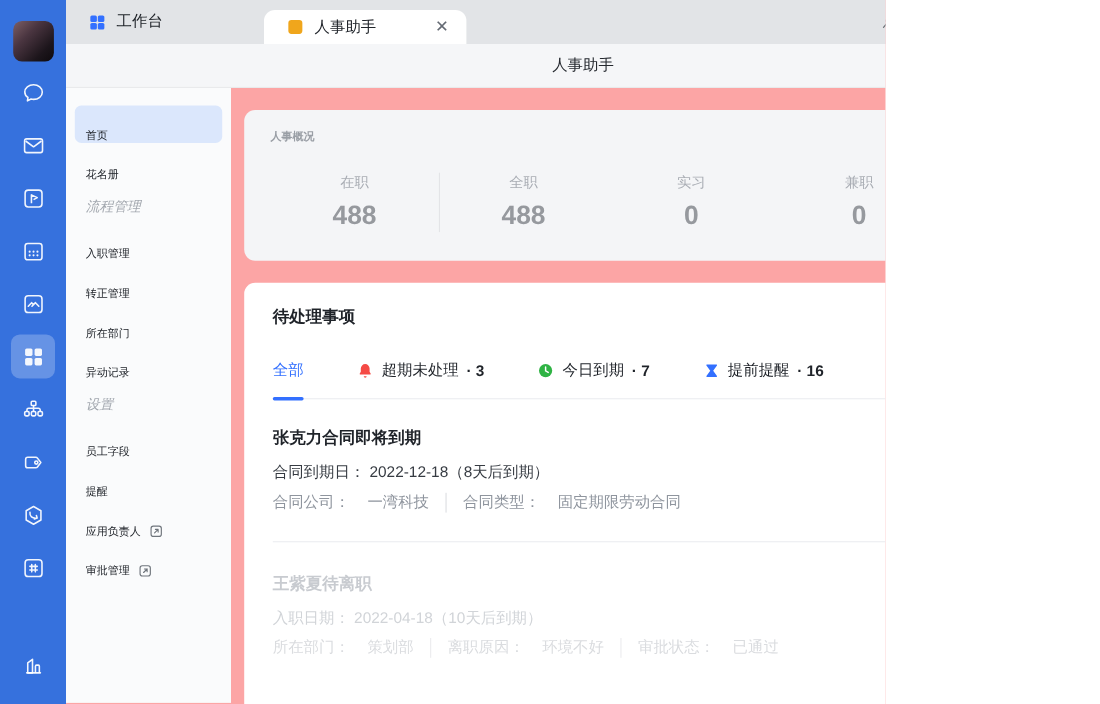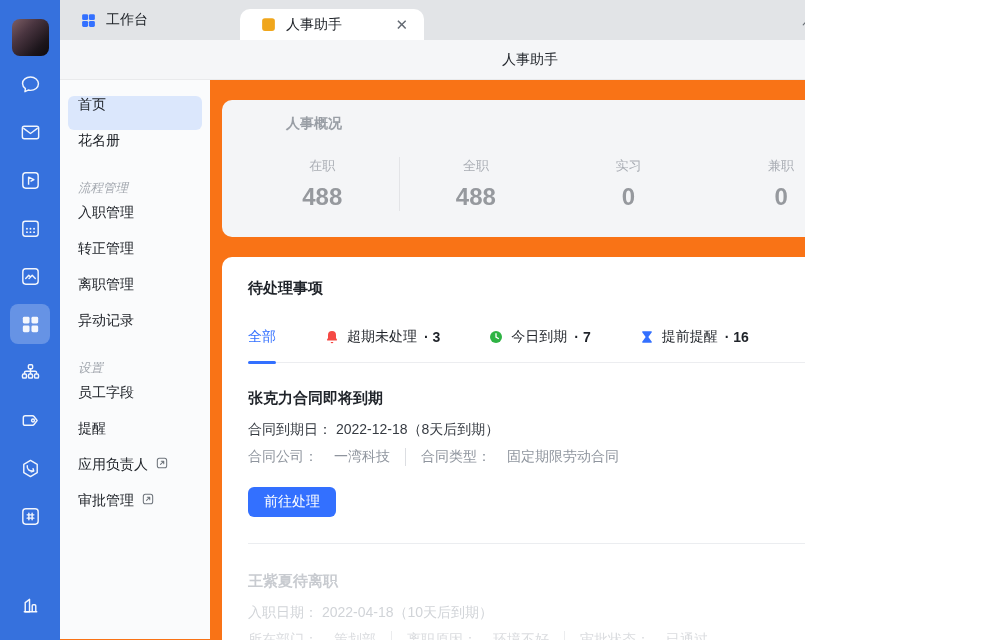--- a/index.html
+++ b/index.html
@@ -1,18 +1,18 @@
 <!DOCTYPE html>
 <html><head>
 <meta charset="utf-8">
 <style>
   * { margin:0; padding:0; box-sizing:border-box; }
   html,body { width:1000px; height:640px; overflow:hidden;
     font-family:"Liberation Sans","DejaVu Sans",sans-serif; }
-  .app { position:relative; width:805px; height:640px; background:#f97316; overflow:hidden; }
+  .app { position:relative; width:805px; height:640px; background:#fca5a5; overflow:hidden; }
 
   
   .rail { position:absolute; left:0; top:0; width:60px; height:640px; background:#3671dd;
     display:flex; flex-direction:column; align-items:center; z-index:30; }
   .avatar { width:37px; height:37px; border-radius:8px; margin-top:19px;
     background:linear-gradient(135deg,#7d5f66 0%,#4a3540 35%,#1c151b 75%,#0e0a0d 100%); }
   .rail-icon { width:40px; height:40px; margin-top:8px; display:flex; align-items:center;
     justify-content:center; color:rgba(255,255,255,.93); border-radius:8px; cursor:pointer; }
   .rail-icon:first-of-type { margin-top:24px; }
   .rail-icon.active { background:rgba(255,255,255,.24); }
@@ -34,34 +34,34 @@
   .win-divider { width:1px; height:14px; background:#c9cbce; }
 
   
   .header { height:40px; background:#f5f6f8; border-bottom:1px solid #e9eaec;
     display:flex; align-items:center; justify-content:center;
     font-size:14px; color:#24282e; }
 
   
   .body { display:flex; height:559px; }
   .nav { width:150px; background:#fafbfc; padding:16px 8px 0 8px; flex:none; }
-  .nav-item { height:34px; margin-bottom:2px; display:flex; align-items:flex-start; gap:7px;
-    padding:0 10px; border-radius:6px; font-size:14px; color:#20242a; cursor:pointer; }
+  .nav-item { height:34px; margin-bottom:2px; display:flex; align-items:flex-end; gap:7px;
+    padding:0 10px; border-radius:6px; font-size:10px; color:#20242a; cursor:pointer; }
   .nav-item.active { background:#dbe7fc; }
   .nav-section { height:20px; margin:14px 0 4px 0; padding:0 10px; display:flex; 
     font-size:12.5px; color:#a3a8af;font-style:italic; }
   .ext-icon { color:#6f757c; }
   .ext-icon svg { width:14px; height:14px; display:block; }
 
   .content { flex:1; padding:20px 0 0 12px; overflow:visible; }
 
   
   .stats-card { width:812px; background:#f4f5f7; border-radius:10px; padding:15px 24px 26px 24px; }
   .stats-head { display:flex; align-items:center; }
-  .stats-title { font-size:14px; font-weight:bold; color:#999ea5;margin-left:40px; }
+  .stats-title { font-size:10px; font-weight:bold; color:#999ea5; }
   .stats-actions { margin-left:auto; display:flex; gap:30px; padding-right:2px; }
   .stats-link { display:flex; align-items:center; gap:6px; font-size:14px; color:#a9c3f2; cursor:pointer; }
   .stats-link svg { width:16px; height:16px; }
   .stats-row { display:flex; margin-top:24px; }
   .stat { flex:1; text-align:center; }
   .stat:first-child { border-right:1px solid #e3e4e7; }
   .stat-label { font-size:13px; color:#a9adb4;text-align:center; }
   .stat-value { margin-top:8px; font-size:24px; font-weight:bold; color:#96999e; }
 
   
@@ -242,21 +242,21 @@
         <div class="nav-section">
           <span>流程管理</span>
         </div>
         <div class="nav-item">
           <span>入职管理</span>
         </div>
         <div class="nav-item">
           <span>转正管理</span>
         </div>
         <div class="nav-item">
-          <span>离职管理</span>
+          <span>所在部门</span>
         </div>
         <div class="nav-item">
           <span>异动记录</span>
         </div>
         <div class="nav-section">
           <span>设置</span>
         </div>
         <div class="nav-item">
           <span>员工字段</span>
         </div>
@@ -368,21 +368,20 @@
             <div class="item-fields">
               <span class="field">
                 <span>合同公司：</span>
                 <span class="val">一湾科技</span>
               </span>
               <span class="field">
                 <span>合同类型：</span>
                 <span class="val">固定期限劳动合同</span>
               </span>
             </div>
-            <button class="go-btn">前往处理</button>
           </div>
 
           <hr class="item-divider">
 
           <div class="todo-item dimmed" style="padding-top:28px;">
             <div class="item-title">王紫夏待离职</div>
             <div class="item-line">入职日期： 2022-04-18（10天后到期）</div>
             <div class="item-fields">
               <span class="field">
                 <span>所在部门：</span>

